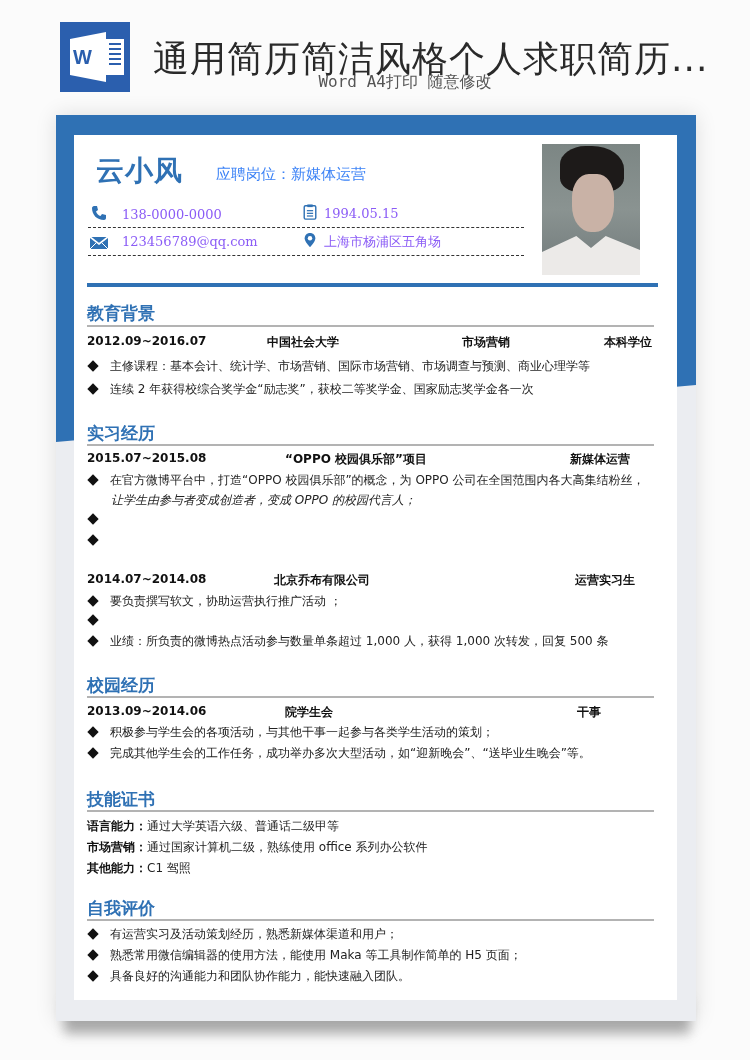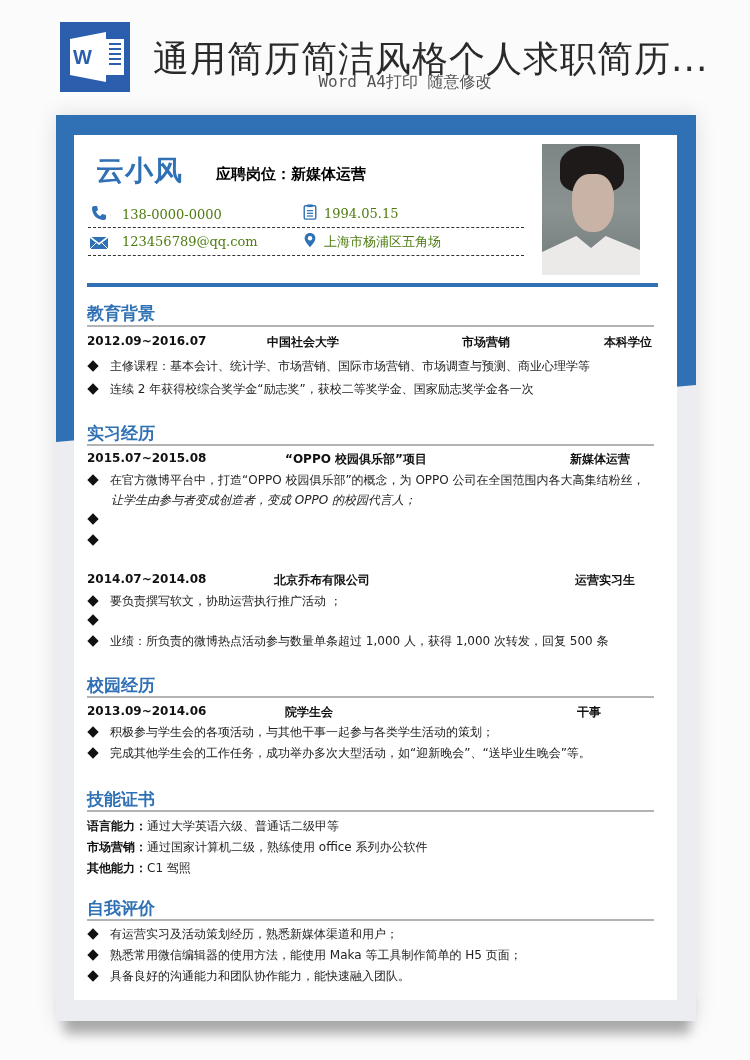--- a/index.html
+++ b/index.html
@@ -18,22 +18,22 @@
 
   
   .shadow { position: absolute; left: 64px; top: 1000px; width: 626px; height: 34px; background: #777; filter: blur(6px); opacity: .55; }
   .card { position: absolute; left: 56px; top: 115px; width: 640px; height: 906px; background: #ebedf1; box-shadow: 0 0 20px rgba(0,0,0,.12); }
   .card .blue { position: absolute; left: 0; top: 0; width: 640px; height: 327px; background: #2f71b4;
     clip-path: polygon(0 0, 100% 0, 100% 270px, 0 327px); }
   .paper { position: absolute; left: 74px; top: 135px; width: 603px; height: 865px; background: #fff; }
 
   .abs { position: absolute; }
   .name { left: 96px; top: 152px; font-size: 28px; font-weight: bold; color: #2f71b4; letter-spacing: 1px; }
-  .job { left: 216px; top: 165px; font-size: 15px; font-weight: bold; color: #000000; }
-  .info { font-family: "DejaVu Serif", serif; font-size: 13px; color: #4d7c0f; }
+  .job { left: 216px; top: 165px; font-size: 15px; font-weight: normal; color: #3b82f6; }
+  .info { font-family: "DejaVu Serif", serif; font-size: 13px; color: #8b5cf6; }
   .dash { position: absolute; left: 88px; width: 436px; border-top: 1.5px dashed #333; }
   .ico { position: absolute; width: 18px; height: 16px; }
   .photo { left: 542px; top: 144px; width: 98px; height: 131px; overflow: hidden;
     background: linear-gradient(180deg, #7c8684 0%, #8a9391 50%, #70797a 100%); }
   .photo .hair { position: absolute; left: 18px; top: 2px; width: 64px; height: 46px; background: #1d1a19; border-radius: 40% 50% 30% 30%; }
   .photo .face { position: absolute; left: 30px; top: 30px; width: 42px; height: 58px; background: #c9b2a6; border-radius: 40% 40% 45% 45%; }
   .photo .shirt { position: absolute; left: 0; top: 92px; width: 98px; height: 40px; background: #eceae8; clip-path: polygon(0 40%, 35% 0, 50% 30%, 65% 0, 100% 35%, 100% 100%, 0 100%); }
   .topbar { left: 87px; top: 283px; width: 571px; height: 4px; background: #2f71b4; }
 
   .sec-title { position: absolute; left: 87px; font-size: 17px; font-weight: bold; color: #2f71b4; }

